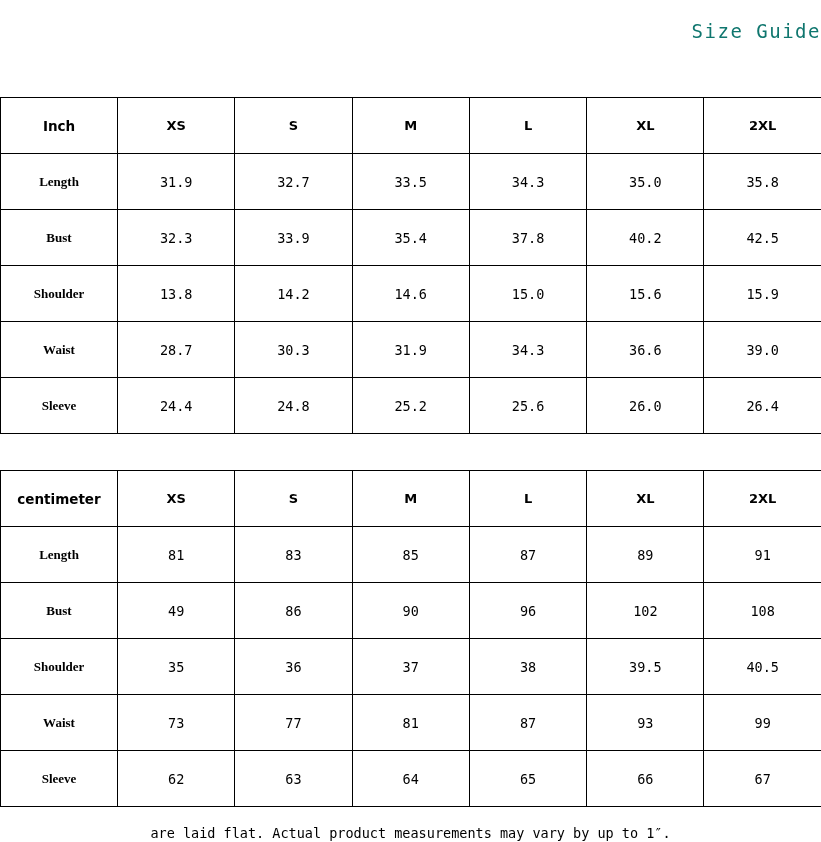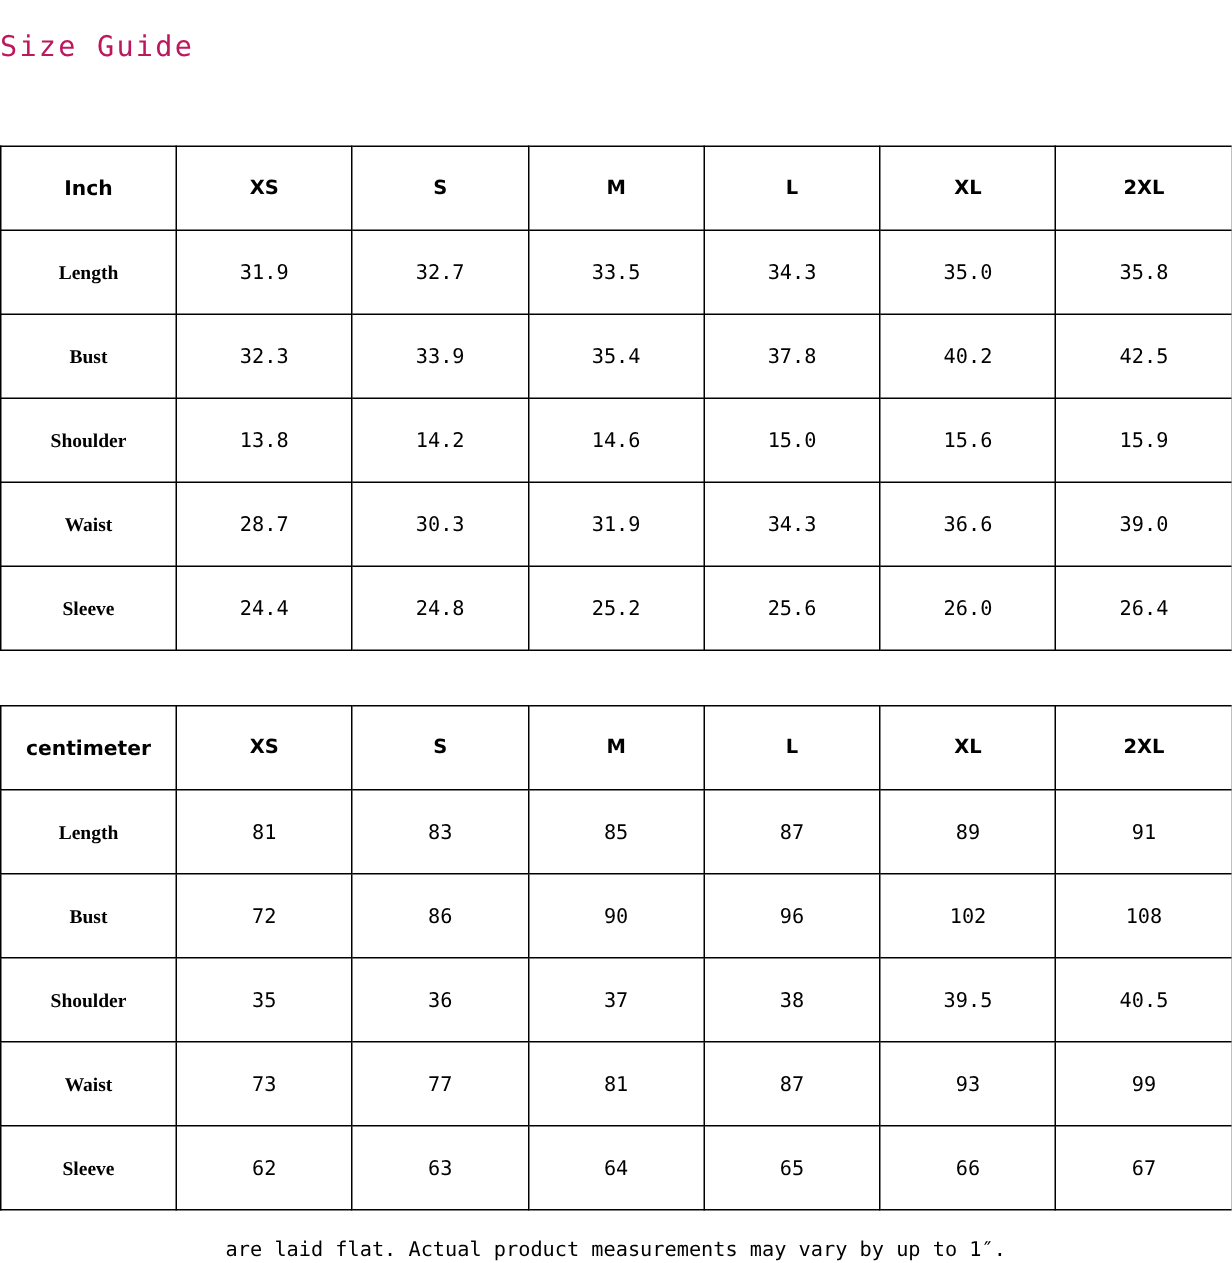--- a/index.html
+++ b/index.html
@@ -16,26 +16,26 @@
   }
   .page {
     width: 821px;
     height: 842px;
     position: relative;
     box-sizing: border-box;
     display: flex;
     flex-direction: column;
   }
   .title {
-    text-align: left;
+    text-align: right;
     font-size: 19px;
     letter-spacing: 1.5px;
     padding: 20px 0 19px 0;
     font-family: "DejaVu Sans Mono", monospace;
-    color: #be185d;
+    color: #0f766e;
   }
   table.sizetable {
     border-collapse: collapse;
     width: 821px;
     table-layout: fixed;
     margin-top: 36px;
   }
   table.sizetable td {
     border: 1px solid #000000;
     text-align: center;
@@ -181,21 +181,21 @@
         <td class="rowlabel">Length</td>
         <td>81</td>
         <td>83</td>
         <td>85</td>
         <td>87</td>
         <td>89</td>
         <td>91</td>
       </tr>
       <tr>
         <td class="rowlabel">Bust</td>
-        <td>72</td>
+        <td>49</td>
         <td>86</td>
         <td>90</td>
         <td>96</td>
         <td>102</td>
         <td>108</td>
       </tr>
       <tr>
         <td class="rowlabel">Shoulder</td>
         <td>35</td>
         <td>36</td>

